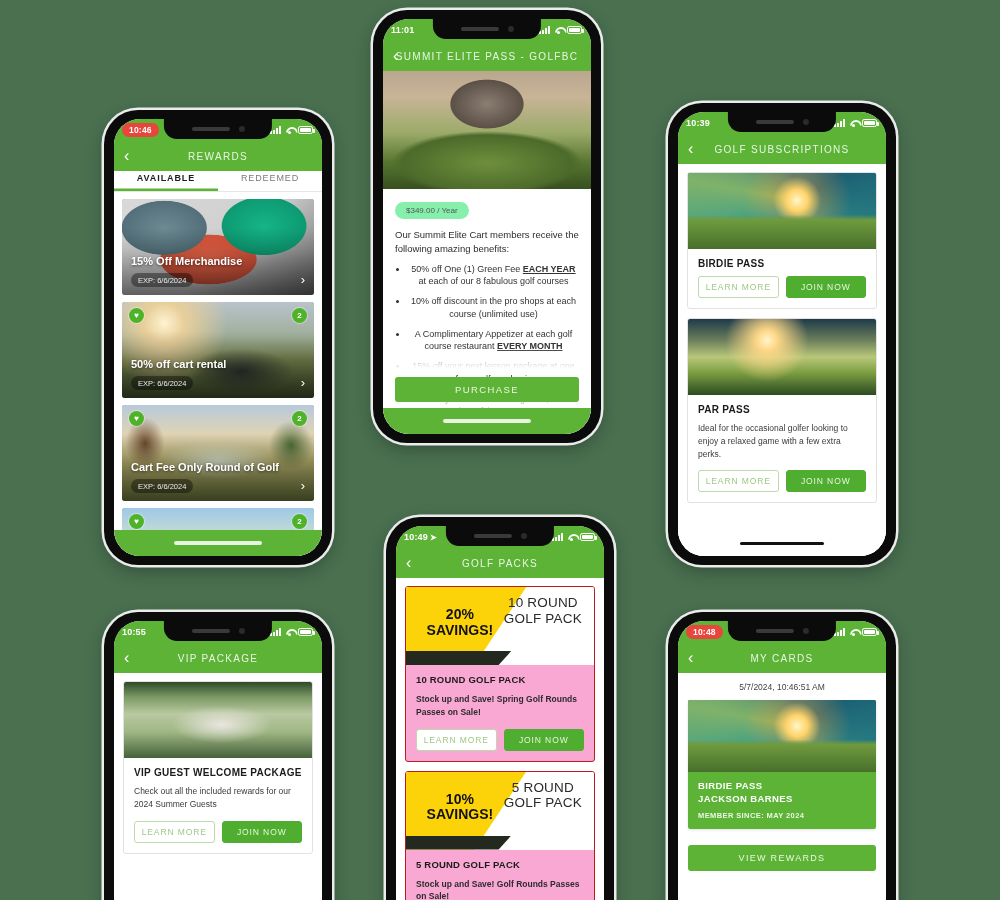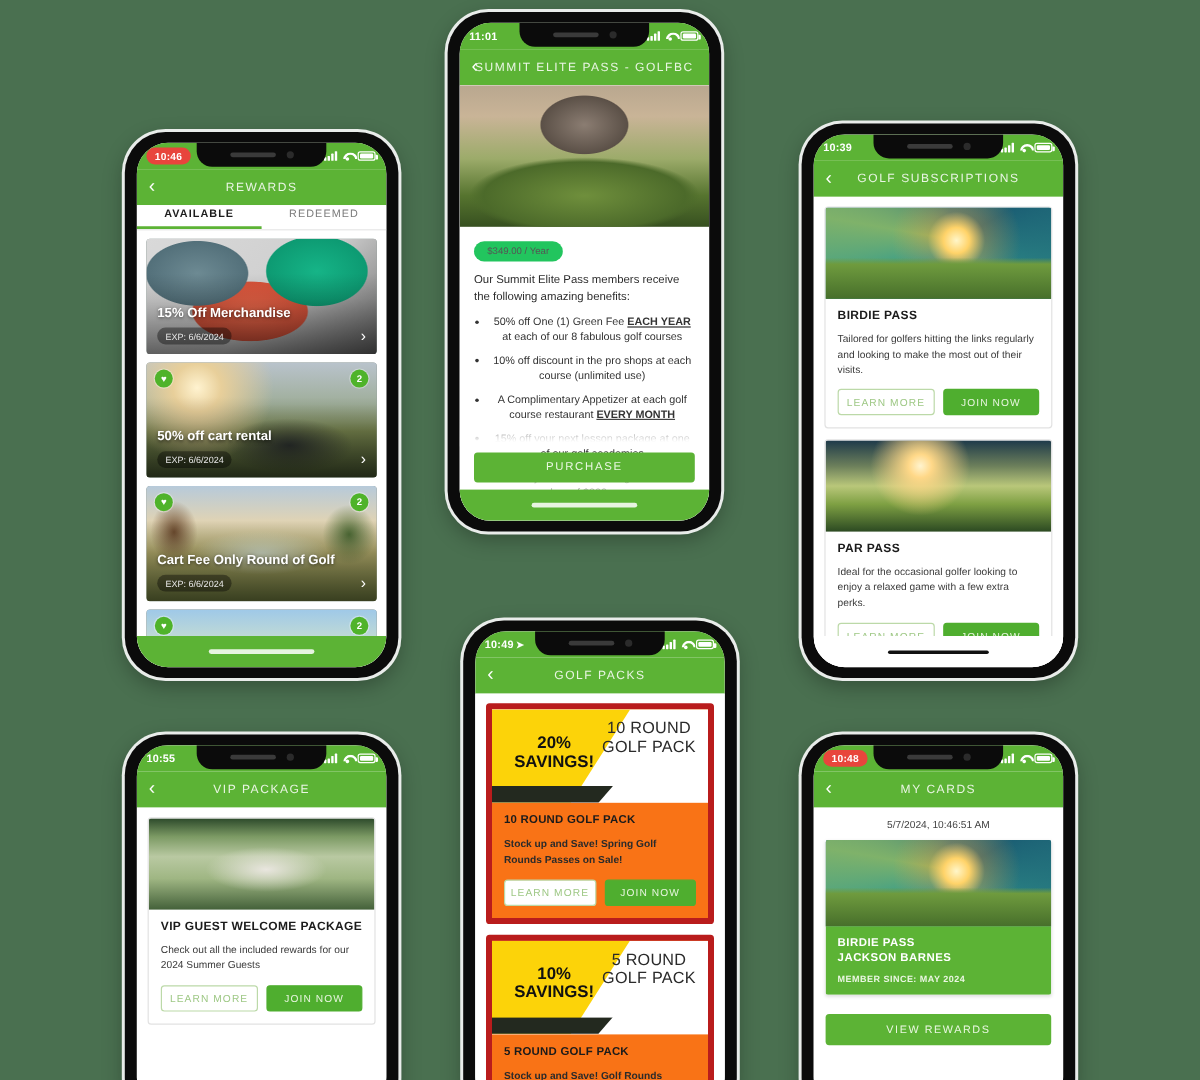--- a/index.html
+++ b/index.html
@@ -136,21 +136,21 @@
   #p2 { left: 373px; top: 10px; width: 228px; height: 433px; }
   .hero {
     height: 118px; width: 100%;
     background:
       radial-gradient(ellipse 60px 40px at 50% 28%, #8b7d72 0%, #5b5047 60%, transparent 62%),
       radial-gradient(ellipse 120px 40px at 50% 78%, #6f8f3c 0%, #4c6a2a 70%, transparent 80%),
       linear-gradient(to bottom,#b9a78f 0%, #c9b497 22%, #9cab6a 52%, #56742f 78%, #375020 100%);
   }
   .p2-body { padding: 10px 12px 0; }
   .price-pill {
-    display: inline-block; background: #22c55e; color: #555; font-size: 8px;
+    display: inline-block; background: #86efac; color: #555; font-size: 8px;
     padding: 4px 11px; border-radius: 11px; margin-bottom: 9px;
   }
   .p2-lead { font-size: 9.5px; color: #2d2d2d; line-height: 1.45; margin-bottom: 7px; }
   .p2-list { margin: 0 0 0 13px; padding: 0; }
   .p2-list li { font-size: 9px; color: #333; line-height: 1.42; margin-bottom: 7px; text-align: center; }
   .p2-list li u { text-decoration: underline; font-weight: bold; }
   .p2-list li.faded { color: #b3b3b3; }
   .fade-mask { position:absolute; left:0; right:0; bottom:62px; height:24px;
      background:linear-gradient(to bottom, rgba(255,255,255,0), #fff 85%); z-index:5;}
   .btn-purchase {
@@ -186,21 +186,21 @@
   .btn.solid { background: #4fae2f; border: 1px solid #4fae2f; color: #e6f5dd; }
 
   
   #p4 { left: 104px; top: 612px; width: 228px; height: 320px; }
   .art-vipcart { background:
      radial-gradient(ellipse 70px 26px at 52% 56%, #e9e6df 0%, transparent 72%),
      linear-gradient(to bottom,#2d4a2b 0%, #7c9a64 20%, #b9c9a2 42%, #9fb683 66%, #44613a 100%); }
 
   
   #p5 { left: 386px; top: 517px; width: 228px; height: 415px; }
-  .pack-card { border: 5px solid #b91c1c; border-radius: 3px; overflow: hidden; background: #f97316; }
+  .pack-card { border: 1px solid #b91c1c; border-radius: 3px; overflow: hidden; background: #f9a8d4; }
   .pack-banner { position: relative; height: 78px; background: #fff; overflow: hidden; }
   .pack-yellow {
     position: absolute; left: 0; top: 0; width: 64%; height: 100%;
     background: #fcd309; clip-path: polygon(0 0, 100% 0, 57% 100%, 0 100%);
   }
   .pack-dark {
     position: absolute; left: 0; bottom: 0; width: 56%; height: 14px;
     background: #23291f; clip-path: polygon(0 0, 100% 0, 88% 100%, 0 100%);
   }
   .pack-save {
@@ -330,21 +330,21 @@
         </span>
       </div>
       <div class="navbar">
         <span class="back">‹</span>
         <span class="nav-title">SUMMIT ELITE PASS - GOLFBC</span>
       </div>
       <div class="body-scroll">
         <div class="hero"></div>
         <div class="p2-body">
           <span class="price-pill">$349.00 / Year</span>
-          <p class="p2-lead">Our Summit Elite Pass members receive the following amazing benefits:</p>
+          <p class="p2-lead">Our Summit Elite Cart members receive the following amazing benefits:</p>
           <ul class="p2-list">
             <li><span>50% off One (1) Green Fee </span><u>EACH YEAR</u><span> at each of our 8 fabulous golf courses</span></li>
             <li><span>10% off discount in the pro shops at each course (unlimited use)</span></li>
             <li><span>A Complimentary Appetizer at each golf course restaurant </span><u>EVERY MONTH</u></li>
             <li><span>15% off your next lesson package at one of our golf academies</span></li>
             <li class="faded"><span>Free TaylorMade club fitting and $50 off orders of $300 or more</span></li>
           </ul>
         </div>
         <div class="fade-mask"></div>
         <button class="btn-purchase">PURCHASE</button>
@@ -378,21 +378,20 @@
         <span class="back">‹</span>
         <span class="nav-title">GOLF SUBSCRIPTIONS</span>
       </div>
       <div class="body-scroll">
         <div class="sub-list">
 
           <div class="sub-card">
             <div class="sub-img art-sunburst"></div>
             <div class="sub-pad">
               <div class="sub-title">BIRDIE PASS</div>
-              <div class="sub-desc">Tailored for golfers hitting the links regularly and looking to make the most out of their visits.</div>
               <div class="btn-row">
                 <button class="btn ghost">LEARN MORE</button>
                 <button class="btn solid">JOIN NOW</button>
               </div>
             </div>
           </div>
 
           <div class="sub-card">
             <div class="sub-img art-sunset2"></div>
             <div class="sub-pad">

